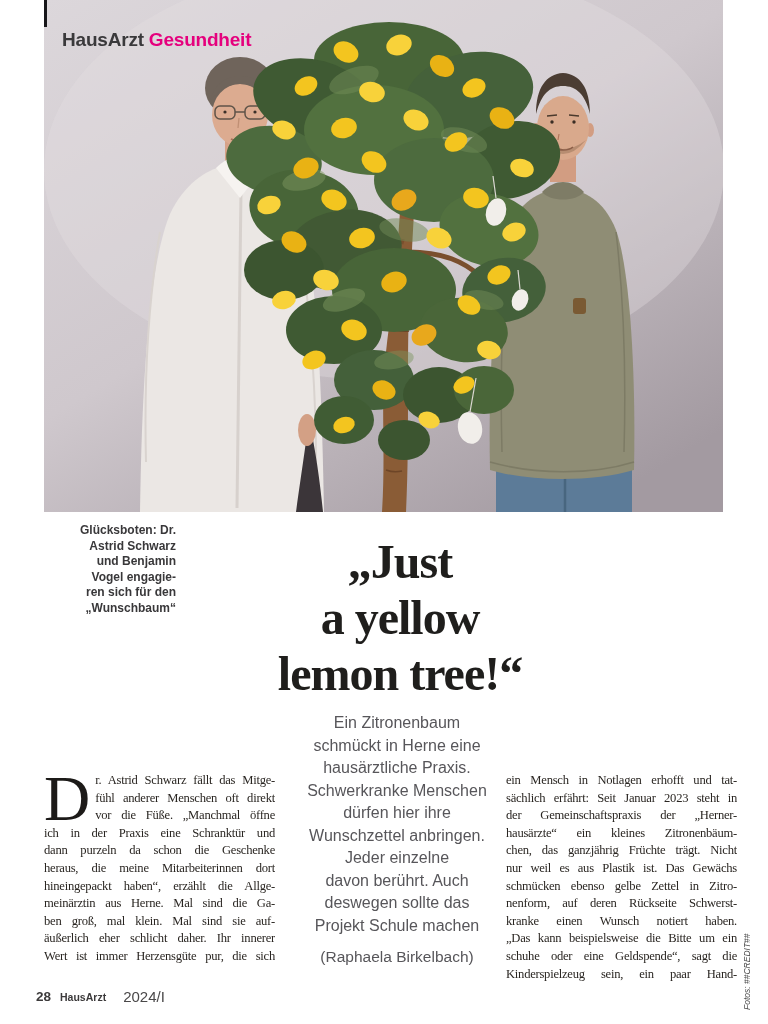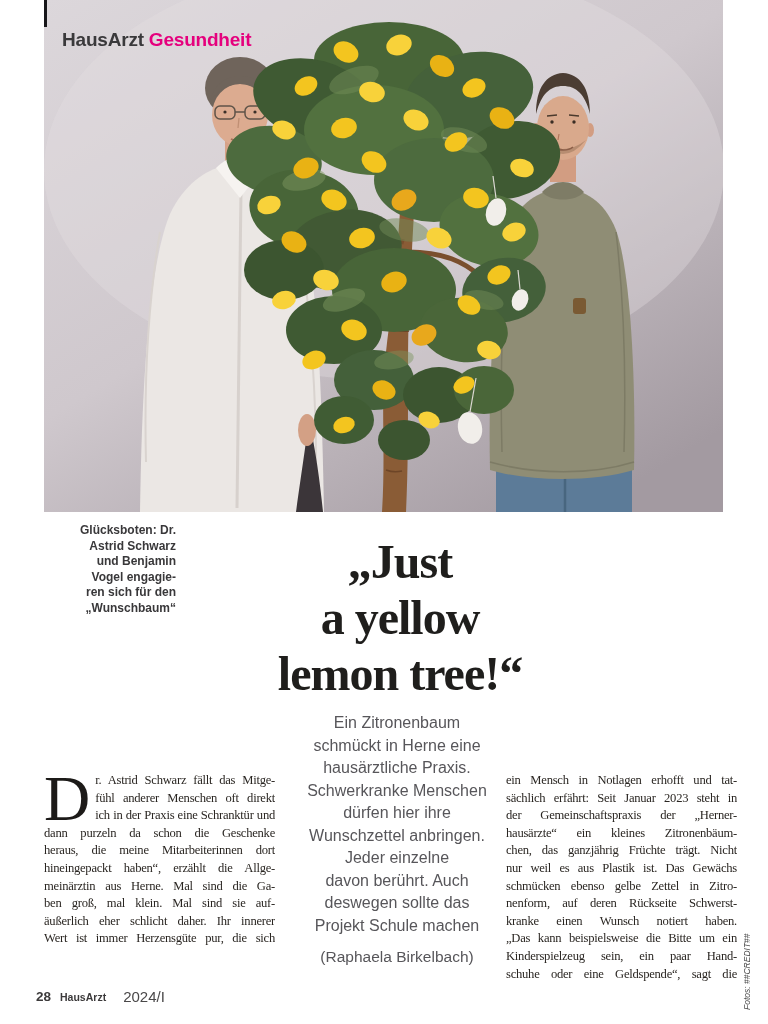--- a/index.html
+++ b/index.html
@@ -211,42 +211,43 @@
 Jeder einzelne
 davon berührt. Auch
 deswegen sollte das
 Projekt Schule machen</div>
   <div class="byline">(Raphaela Birkelbach)</div>
 
   <div class="col col-left">
     <span class="dropcap">D</span>
   <div class="body-line">r. Astrid Schwarz fällt das Mitge-</div>
       <div class="body-line">fühl anderer Menschen oft direkt</div>
+      <div class="body-line">vor die Füße. „Manchmal öffne</div>
       <div class="body-line">ich in der Praxis eine Schranktür und</div>
       <div class="body-line">dann purzeln da schon die Geschenke</div>
       <div class="body-line">heraus, die meine Mitarbeiterinnen dort</div>
       <div class="body-line">hineingepackt haben“, erzählt die Allge-</div>
       <div class="body-line">meinärztin aus Herne. Mal sind die Ga-</div>
       <div class="body-line">ben groß, mal klein. Mal sind sie auf-</div>
       <div class="body-line">äußerlich eher schlicht daher. Ihr innerer</div>
       <div class="body-line">Wert ist immer Herzensgüte pur, die sich</div>
     </div>
   <div class="col col-right">
       <div class="body-line">ein Mensch in Notlagen erhofft und tat-</div>
       <div class="body-line">sächlich erfährt: Seit Januar 2023 steht in</div>
       <div class="body-line">der Gemeinschaftspraxis der „Herner-</div>
       <div class="body-line">hausärzte“ ein kleines Zitronenbäum-</div>
       <div class="body-line">chen, das ganzjährig Früchte trägt. Nicht</div>
       <div class="body-line">nur weil es aus Plastik ist. Das Gewächs</div>
       <div class="body-line">schmücken ebenso gelbe Zettel in Zitro-</div>
       <div class="body-line">nenform, auf deren Rückseite Schwerst-</div>
       <div class="body-line">kranke einen Wunsch notiert haben.</div>
       <div class="body-line">„Das kann beispielsweise die Bitte um ein</div>
+      <div class="body-line">schuhe oder eine Geldspende“, sagt die</div>
       <div class="body-line">Kinderspielzeug sein, ein paar Hand-</div>
-      <div class="body-line">schuhe oder eine Geldspende“, sagt die</div>
     </div>
 
   <div class="footer">
     <span class="page-number">28</span>
     <span class="footer-magazine">HausArzt</span>
     <span class="footer-issue">2024/I</span>
   </div>
 
   <div class="credit">Fotos: ##CREDIT##</div>
 

